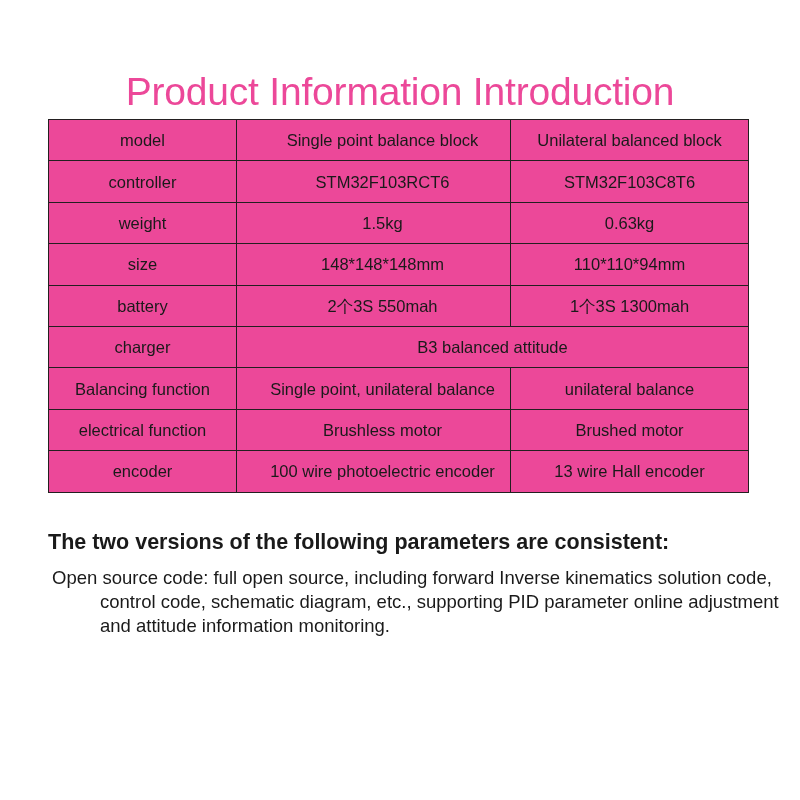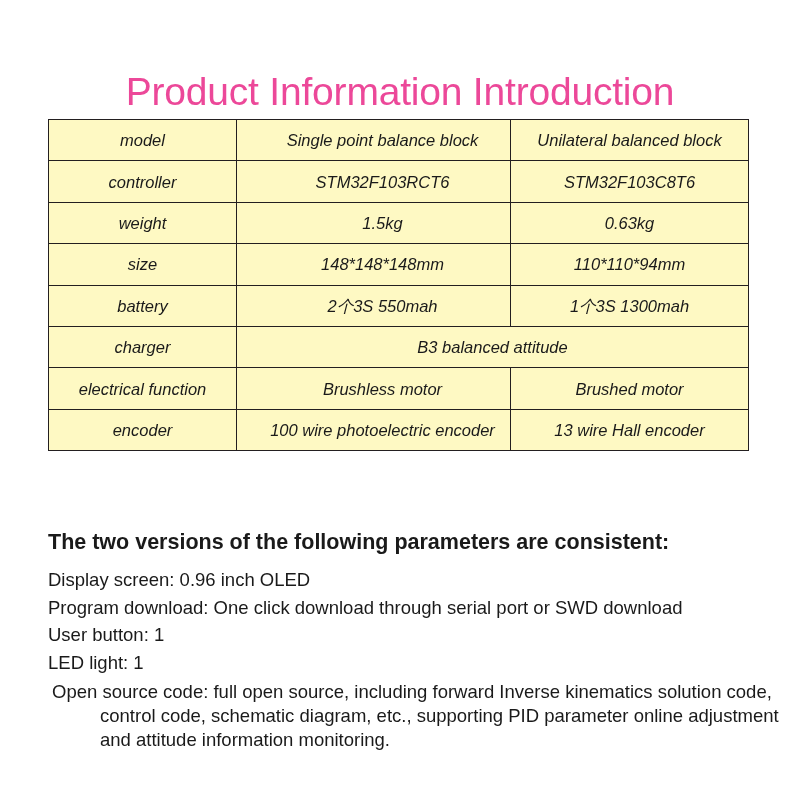--- a/index.html
+++ b/index.html
@@ -43,22 +43,21 @@
   .spec-table-wrap {
     position: absolute;
     left: 48px;
     top: 119px;
     width: 700px;
   }
   table.spec-table {
     width: 700px;
     border-collapse: collapse;
     table-layout: fixed;
-    background: #fef9c3;
-    font-style: italic;
+    background: #ec4899;
   }
   table.spec-table td {
     border: 1.5px solid #231f20;
     height: 41.4px;
     padding: 2px 6px;
     text-align: center;
     vertical-align: middle;
     font-size: 16.5px;
     line-height: 20px;
     font-weight: 400;
@@ -138,37 +137,36 @@
           <tr>
             <td class="c-label">battery</td>
             <td class="c-a">2个3S 550mah</td>
             <td class="c-b">1个3S 1300mah</td>
           </tr>
           <tr>
             <td class="c-label">charger</td>
             <td class="c-merged" colspan="2">B3 balanced attitude</td>
           </tr>
           <tr>
+            <td class="c-label">Balancing function</td>
+            <td class="c-a">Single point, unilateral balance</td>
+            <td class="c-b">unilateral balance</td>
+          </tr>
+          <tr>
             <td class="c-label">electrical function</td>
             <td class="c-a">Brushless motor</td>
             <td class="c-b">Brushed motor</td>
           </tr>
           <tr>
             <td class="c-label">encoder</td>
             <td class="c-a">100 wire photoelectric encoder</td>
             <td class="c-b">13 wire Hall encoder</td>
           </tr>
         </tbody>
     </table>
   </div>
 
   <div class="notes">
     <p class="notes-heading">The two versions of the following parameters are consistent:</p>
-    <div>
-        <p class="note-line">Display screen: 0.96 inch OLED</p>
-        <p class="note-line">Program download: One click download through serial port or SWD download</p>
-        <p class="note-line">User button: 1</p>
-        <p class="note-line">LED light: 1</p>
-      </div>
     <p class="note-para">Open source code: full open source, including forward Inverse kinematics solution code, control code, schematic diagram, etc., supporting PID parameter online adjustment and attitude information monitoring.</p>
   </div>
 
 </div>
 
 </body></html>

